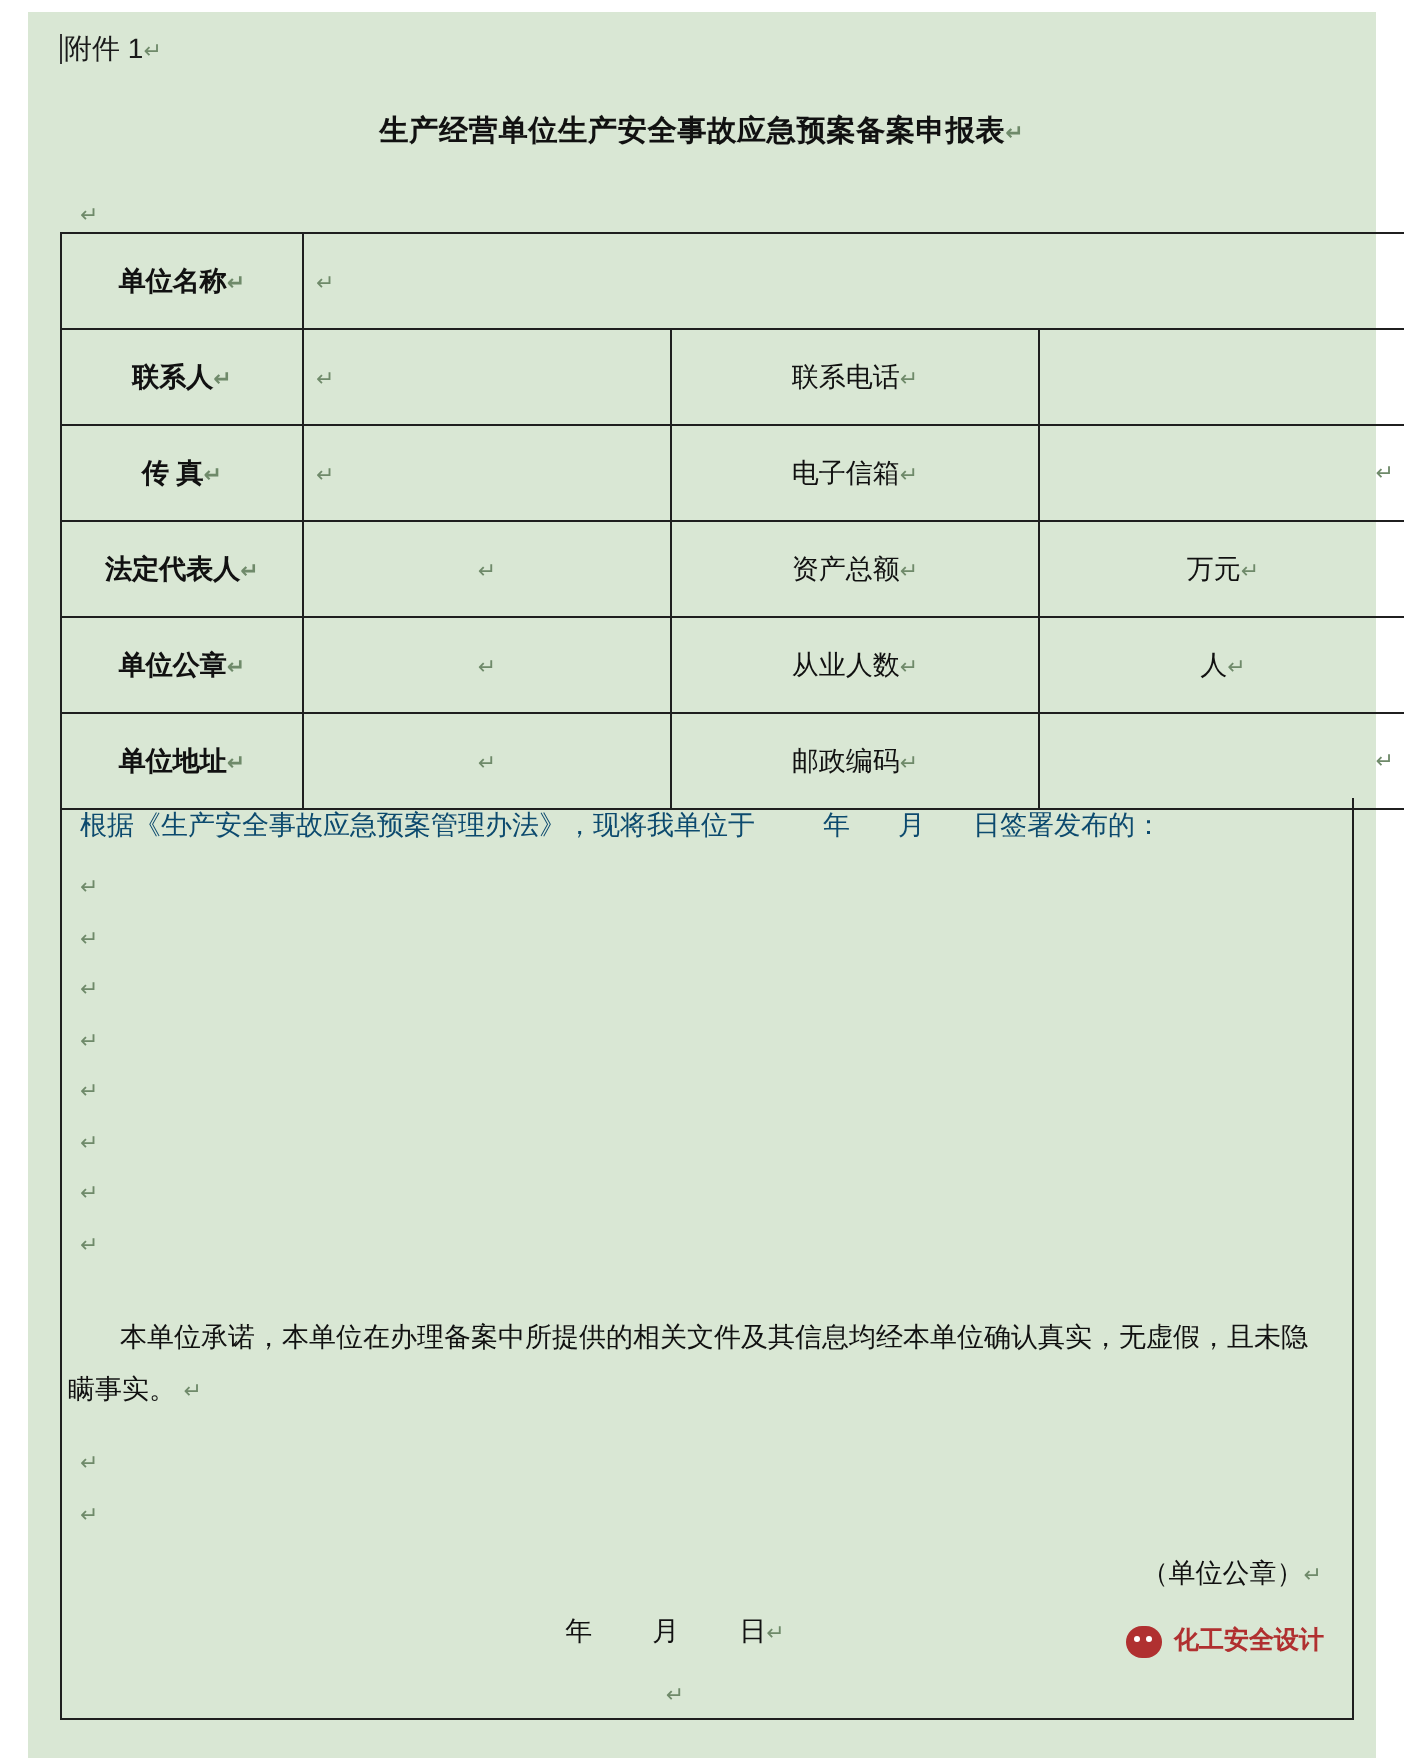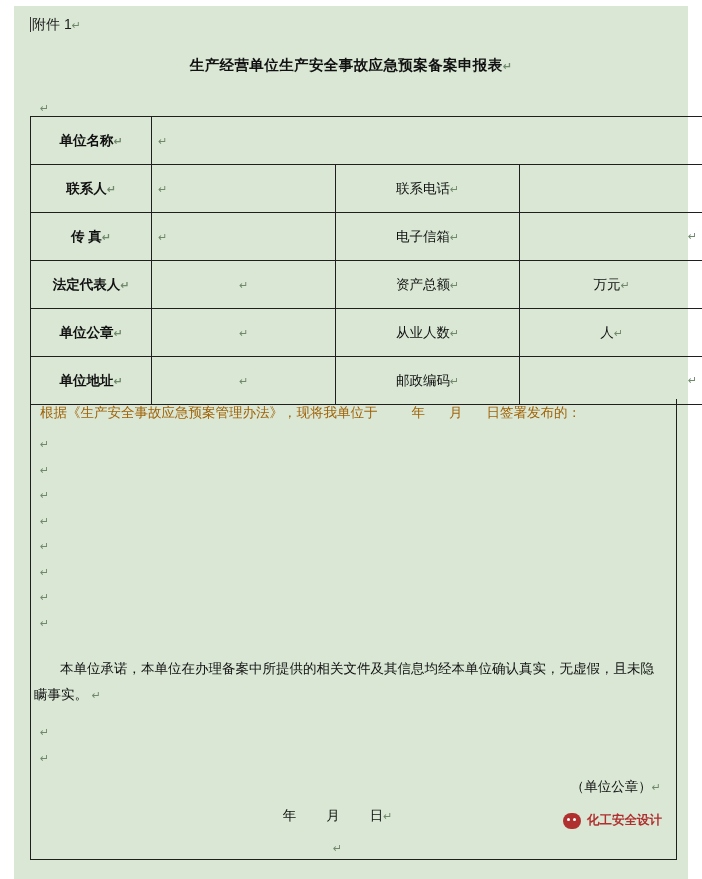--- a/index.html
+++ b/index.html
@@ -147,21 +147,21 @@
     border: 1px solid #1f1f1f;
     border-top: none;
     box-sizing: border-box;
   }
   .p-lead {
     position: absolute;
     left: 26px;
     top: 398px;
     width: 630px;
     font-size: 13.5px;
-    color: #a16207;
+    color: #0c4a6e;
     white-space: nowrap;
   }
   .p-lead .gap-s { display: inline-block; width: 34px; }
   .p-lead .gap-xs { display: inline-block; width: 24px; }
 
   .empty-lines {
     position: absolute;
     left: 26px;
     top: 424px;
     width: 200px;

